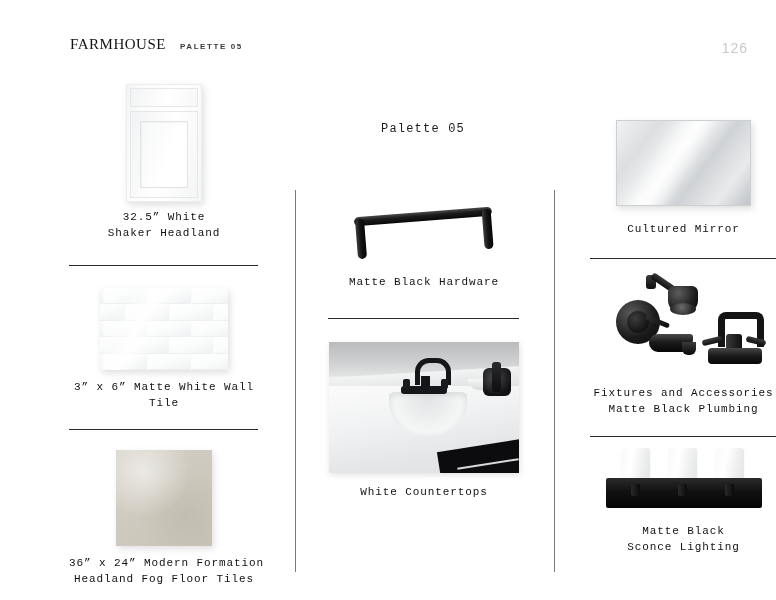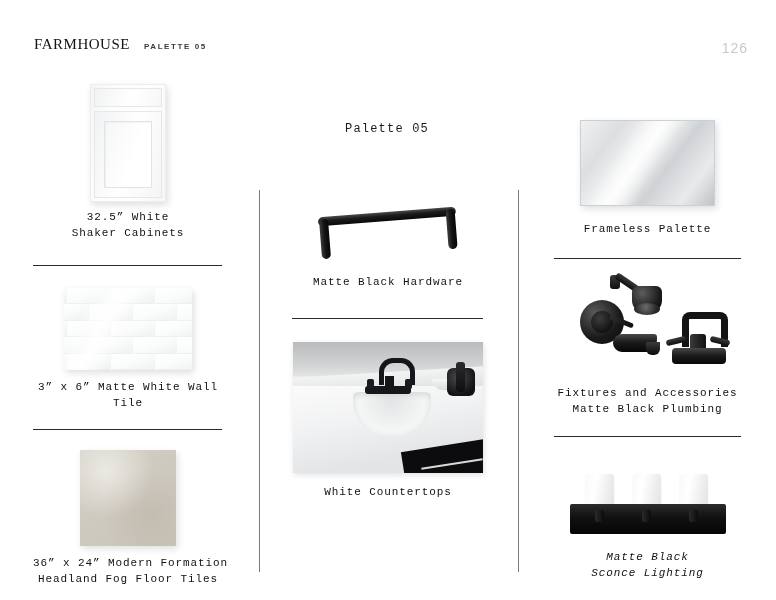--- a/index.html
+++ b/index.html
@@ -11,20 +11,21 @@
     width: 776px;
     height: 600px;
     position: relative;
     overflow: hidden;
     font-family: "Liberation Mono", "DejaVu Sans Mono", monospace;
     color: #1a1a1a;
   }
   .board {
     position: absolute;
     inset: 0;
+    margin-left: 36px;
   }
 
   
   .brand-row {
     position: absolute;
     left: 34px;
     top: 36px;
     display: flex;
     align-items: baseline;
     gap: 14px;
@@ -463,21 +464,21 @@
     <div class="swatch-wrap" style="height:130px;">
       <div class="cabinet">
         <div class="cab-drawer"></div>
         <div class="cab-door">
           <div class="cab-panel"></div>
         </div>
       </div>
     </div>
     <div class="caption" style="margin-top:8px;">
       <span>32.5” White</span>
-      <span>Shaker Cabinets</span>
+      <span>Shaker Headland</span>
     </div>
   </div>
 
   <div class="hrule" style="left:33px; top:265px; width:189px;"></div>
 
   <div class="item" style="left:33px; top:286px; width:190px;">
     <div class="swatch-wrap" style="height:84px;">
       <div class="subway">
         <div class="subway-rows">
           <div class="sw-row" style="top:0px; margin-left:0px;">
@@ -573,21 +574,21 @@
     </div>
   </div>
 
   <div class="item" style="left:554px; top:118px; width:187px;">
     <div class="swatch-wrap" style="height:88px;">
       <div class="mirror">
         <div class="mirror-sheen"></div>
       </div>
     </div>
     <div class="caption" style="margin-top:16px;">
-      <span>Frameless Palette</span>
+      <span>Cultured Mirror</span>
     </div>
   </div>
 
   <div class="hrule" style="left:554px; top:258px; width:187px;"></div>
 
   <div class="item" style="left:554px; top:270px; width:187px;">
     <div class="swatch-wrap" style="height:110px;">
       <div class="plumb">
         <div class="pb-arm-base"></div>
         <div class="pb-arm"></div>
@@ -606,21 +607,21 @@
       </div>
     </div>
     <div class="caption" style="margin-top:6px;">
       <span>Fixtures and Accessories</span>
       <span>Matte Black Plumbing</span>
     </div>
   </div>
 
   <div class="hrule" style="left:554px; top:436px; width:187px;"></div>
 
-  <div class="item" style="left:554px; top:460px; width:187px;font-style:italic;">
+  <div class="item" style="left:554px; top:434px; width:187px;">
     <div class="swatch-wrap" style="height:82px;">
       <div class="sconce">
         <div class="sc-shade s1"></div>
         <div class="sc-shade s2"></div>
         <div class="sc-shade s3"></div>
         <div class="sc-bar"></div>
         <div class="sc-neck s1"></div>
         <div class="sc-neck s2"></div>
         <div class="sc-neck s3"></div>
       </div>

